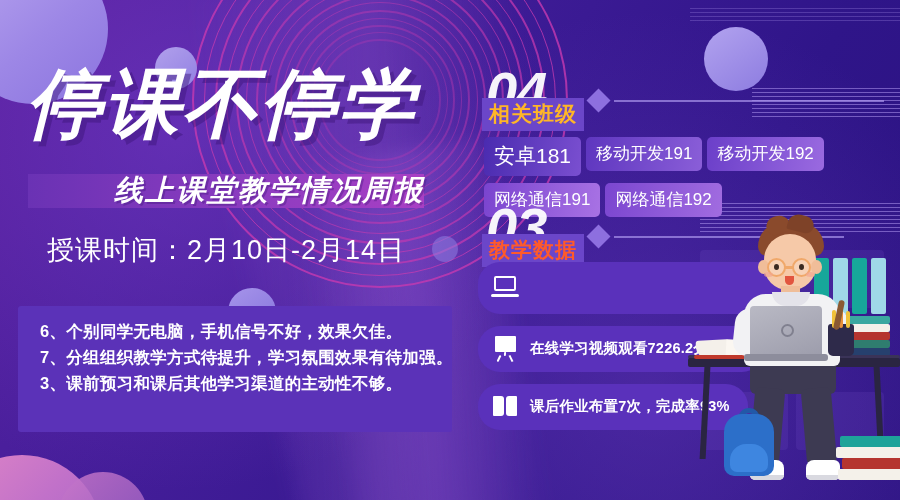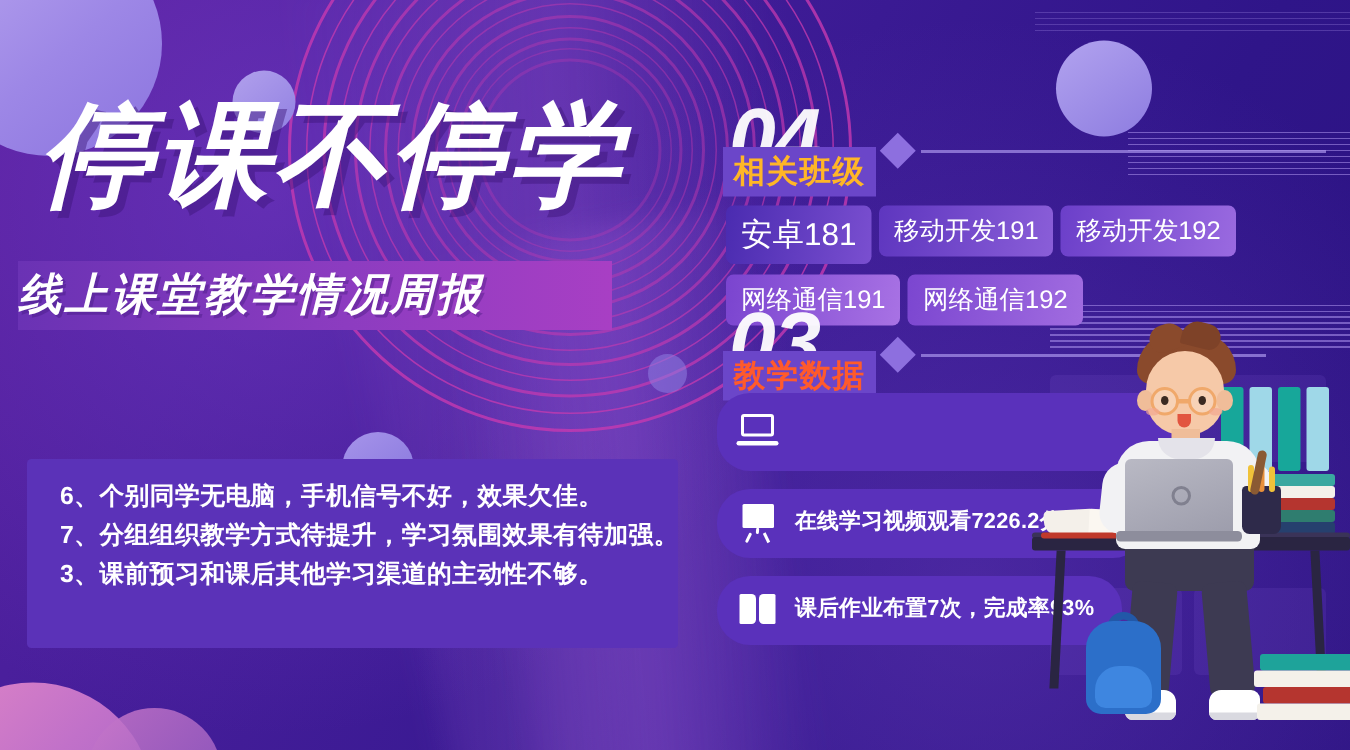--- a/index.html
+++ b/index.html
@@ -81,23 +81,23 @@
   .left{position:absolute;left:0;top:0;width:470px;height:500px;}
 
   .main-title{
     position:absolute;left:26px;top:66px;width:420px;
     font-size:76px;line-height:1;font-weight:bold;font-style:italic;
     letter-spacing:2px;color:#ffffff;white-space:nowrap;
     text-shadow:5px 5px 0 rgba(60,20,120,.45);
   }
 
   .subtitle-bar{
-    position:absolute;left:12px;top:174px;width:396px;height:46px;
+    position:absolute;left:28px;top:174px;width:396px;height:34px;
     background:linear-gradient(90deg,#6a32b4 0%,#8c3cc0 55%,#a83fc4 100%);
-    display:flex;align-items:center;justify-content:flex-start;
+    display:flex;align-items:center;justify-content:flex-end;
   }
   .subtitle-bar span{
     font-size:29px;font-weight:bold;font-style:italic;color:#fff;letter-spacing:2px;
     text-shadow:2px 2px 0 rgba(60,20,120,.35);
   }
 
   .date-line{
     position:absolute;left:28px;top:232px;width:396px;text-align:center;
     font-size:27px;color:#ffffff;letter-spacing:1px;
   }
@@ -271,20 +271,21 @@
   <div class="wall" style="left:796px;top:392px;width:88px;height:58px;"></div>
 
   <div class="left">
 
     <div class="main-title">停课不停学</div>
 
     <div class="subtitle-bar">
       <span>线上课堂教学情况周报</span>
     </div>
 
+    <div class="date-line">授课时间：2月10日-2月14日</div>
 
     <div class="issue-panel">
       <ul class="issue-list" id="issue-list">
           <li>6、个别同学无电脑，手机信号不好，效果欠佳。</li>
           <li>7、分组组织教学方式待提升，学习氛围效果有待加强。</li>
           <li>3、课前预习和课后其他学习渠道的主动性不够。</li>
         </ul>
     </div>
   </div>
 

